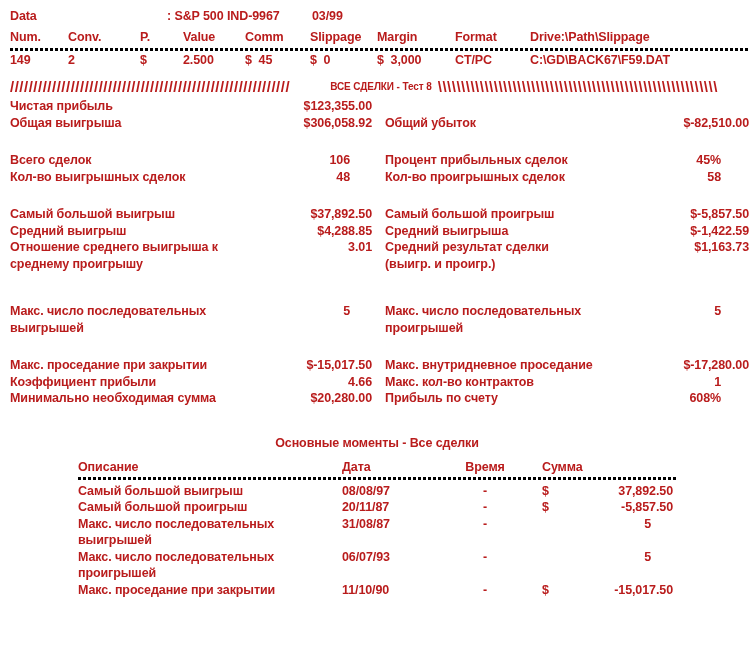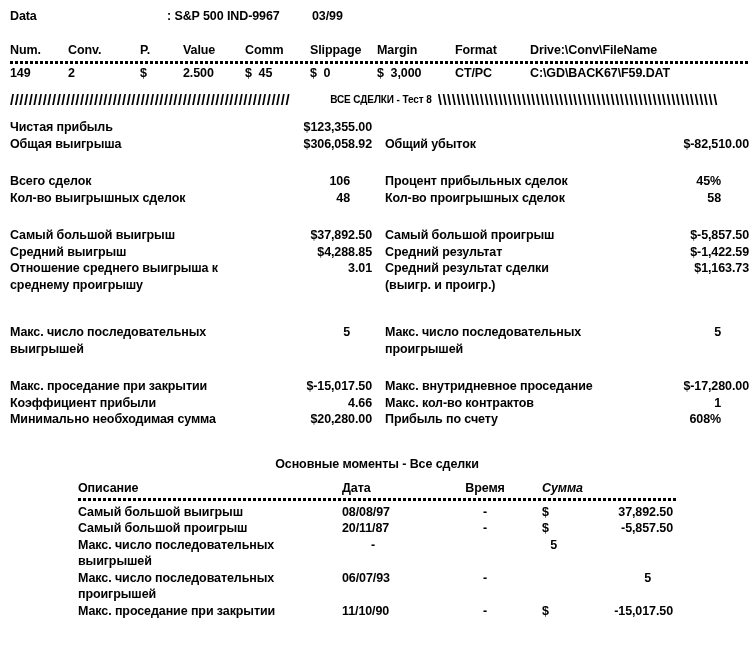--- a/index.html
+++ b/index.html
@@ -1,72 +1,72 @@
 <!DOCTYPE html>
 <html><head>
 <meta charset="utf-8">
 <style>
   html,body{margin:0;padding:0;background:#ffffff;}
   .page{
     position:relative;width:755px;height:647px;box-sizing:border-box;
-    background:#ffffff;color:#000000;
+    background:#ffffff;color:#b91c1c;
     font-family:"Liberation Sans",sans-serif;font-weight:700;font-size:12.5px;
     padding:8px 0 0 10px;overflow:hidden;letter-spacing:-0.1px;
   }
   
   .h-row{display:grid;grid-template-columns:157px 145px auto;line-height:16px;}
   
-  .params{margin-top:19px;width:740px;}
+  .params{margin-top:6px;width:740px;}
   .p-row{display:grid;grid-template-columns:58px 72px 43px 62px 65px 67px 78px 75px 1fr;
          white-space:pre;line-height:15px;}
   .dotsep{height:3px;margin:3px 0 2px 0;
           background:repeating-linear-gradient(90deg,#000 0 3px,transparent 3px 5px);}
   
   .divider{display:flex;align-items:center;margin-top:10px;width:742px;white-space:nowrap;}
   .fill{flex:1 1 0;overflow:hidden;font-size:15px;letter-spacing:0.5px;}
   .div-title{padding:0 6px;font-size:10px;white-space:nowrap;}
   
-  #stats{margin-top:11px;width:745px;}
+  #stats{margin-top:3px;width:745px;}
   .grp + .grp{margin-top:21px;}
   .grp:nth-child(4){margin-top:31px;}
   .s-row{display:grid;grid-template-columns:270px 92px 13px 265px 1fr;line-height:16.5px;}
   .s-lab{white-space:pre-line;}
   .s-val{text-align:right;white-space:nowrap;}
   .s-val.r{padding-right:6px;}
   .s-val.int-l{padding-right:22px;}
   .s-val.r.int-r{padding-right:34px;}
   
   .hl{margin-top:28px;}
   .hl-title{width:598px;margin-left:68px;text-align:center;line-height:16px;}
   .hl-table{margin-left:68px;width:598px;margin-top:8px;}
   .hl-row{display:grid;grid-template-columns:240px 110px 114px 40px 1fr;line-height:16px;}
   #hl-body .hl-row{line-height:16.5px;}
   .c-date{padding-left:8px;margin-left:16px;}
   .c-time{text-align:center;}
-  .c-sum{text-align:right;padding-right:22px;font-style:italic;}
+  .c-sum{text-align:right;padding-right:22px;}
   .hl-sep{margin:2px 0 3px 0;}
   .b-time{text-align:center;}
   .b-amt{text-align:right;padding-right:3px;white-space:nowrap;}
   .b-amt.int{padding-right:25px;}
 </style>
 </head>
 <body>
 
 <div class="page">
 
   <div id="hdr">
       <div class="h-row">
         <span class="h-label">Data</span>
         <span class="h-value">: S&amp;P 500 IND-9967</span>
         <span class="h-extra">03/99</span>
       </div>
     </div>
 
   <div class="params">
-    <div class="p-row" id="params-head"><span class="p-cell">Num.</span><span class="p-cell">Conv.</span><span class="p-cell">P.</span><span class="p-cell">Value</span><span class="p-cell">Comm</span><span class="p-cell">Slippage</span><span class="p-cell">Margin</span><span class="p-cell">Format</span><span class="p-cell">Drive:\Conv\FileName</span></div>
+    <div class="p-row" id="params-head"><span class="p-cell">Num.</span><span class="p-cell">Conv.</span><span class="p-cell">P.</span><span class="p-cell">Value</span><span class="p-cell">Comm</span><span class="p-cell">Slippage</span><span class="p-cell">Margin</span><span class="p-cell">Format</span><span class="p-cell">Drive:\Path\Slippage</span></div>
     <div class="dotsep"></div>
     <div class="p-row" id="params-row"><span class="p-cell">149</span><span class="p-cell">2</span><span class="p-cell">$</span><span class="p-cell">2.500</span><span class="p-cell">$  45</span><span class="p-cell">$  0</span><span class="p-cell">$  3,000</span><span class="p-cell">CT/PC</span><span class="p-cell">C:\GD\BACK67\F59.DAT</span></div>
   </div>
 
   <div class="divider">
     <span class="fill">////////////////////////////////////////////////////////////</span>
     <span class="div-title">ВСЕ СДЕЛКИ - Тест 8</span>
     <span class="fill">\\\\\\\\\\\\\\\\\\\\\\\\\\\\\\\\\\\\\\\\\\\\\\\\\\\\\\\\\\\\</span>
   </div>
 
@@ -108,21 +108,21 @@
           <span class="s-lab">Самый большой выигрыш</span>
           <span class="s-val">$37,892.50</span>
           <span class="s-gap"></span>
           <span class="s-lab">Самый большой проигрыш</span>
           <span class="s-val r">$-5,857.50</span>
         </div>
         <div class="s-row">
           <span class="s-lab">Средний выигрыш</span>
           <span class="s-val">$4,288.85</span>
           <span class="s-gap"></span>
-          <span class="s-lab">Средний результат</span>
+          <span class="s-lab">Средний выигрыша</span>
           <span class="s-val r">$-1,422.59</span>
         </div>
         <div class="s-row">
           <span class="s-lab">Отношение среднего выигрыша к
 среднему проигрышу</span>
           <span class="s-val">3.01</span>
           <span class="s-gap"></span>
           <span class="s-lab">Средний результат сделки
 (выигр. и проигр.)</span>
           <span class="s-val r">$1,163.73</span>
@@ -182,20 +182,21 @@
           </div>
           <div class="hl-row">
             <span class="b-desc">Самый большой проигрыш</span>
             <span class="b-date c-date">20/11/87</span>
             <span class="b-time">-</span>
             <span class="b-cur">$</span>
             <span class="b-amt">-5,857.50</span>
           </div>
           <div class="hl-row">
             <span class="b-desc">Макс. число последовательных выигрышей</span>
+            <span class="b-date c-date">31/08/87</span>
             <span class="b-time">-</span>
             <span class="b-cur"></span>
             <span class="b-amt int">5</span>
           </div>
           <div class="hl-row">
             <span class="b-desc">Макс. число последовательных проигрышей</span>
             <span class="b-date c-date">06/07/93</span>
             <span class="b-time">-</span>
             <span class="b-cur"></span>
             <span class="b-amt int">5</span>

